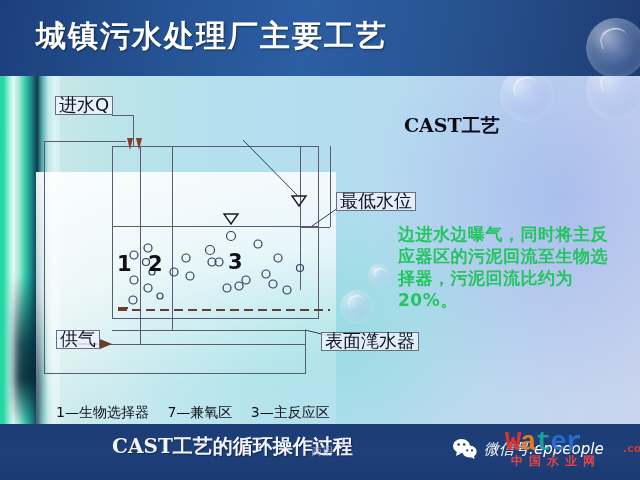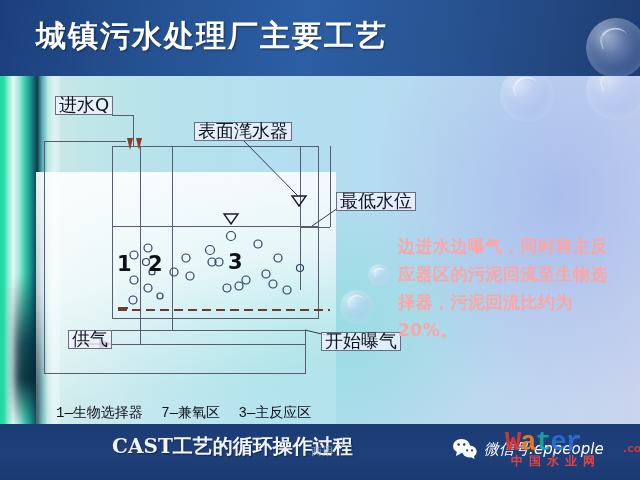--- a/index.html
+++ b/index.html
@@ -86,34 +86,34 @@
   .zonenum{
     position:absolute;
     font-family:"DejaVu Sans","Liberation Sans",sans-serif;
     font-size:21px;font-weight:bold;color:#101018;
   }
   .legend{
     position:absolute;left:56px;top:404px;
     font-family:"DejaVu Sans","Liberation Sans",sans-serif;
     font-size:14px;color:#101018;white-space:nowrap;
   }
-  .legend span{margin-right:14px;font-family:Liberation Mono, monospace;}
+  .legend span{margin-right:14px;}
 
   
   .cast-head{
     position:absolute;left:404px;top:113px;
     font-family:"DejaVu Serif","Liberation Serif",serif;
     font-size:19px;font-weight:bold;color:#0b0b18;
     white-space:nowrap;
   }
   .cast-para{
-    position:absolute;left:398px;top:232px;width:226px;
-    font-family:"DejaVu Sans","Liberation Sans",sans-serif;
-    font-size:17px;font-weight:bold;color:#fca5a5;
-    line-height:28px;letter-spacing:.5px;
+    position:absolute;left:398px;top:223px;width:226px;
+    font-family:"DejaVu Sans","Liberation Sans",sans-serif;
+    font-size:17px;font-weight:bold;color:#22c55e;
+    line-height:22px;letter-spacing:.5px;
   }
 
   
   .footer{
     position:absolute;left:0;top:424px;width:640px;height:56px;
     background:linear-gradient(180deg,#1b3c75 0%,#1e3f79 55%,#1b3a72 100%);
     overflow:hidden;
   }
   .footer-caption{
     position:absolute;left:112px;top:9px;
@@ -262,39 +262,39 @@
       <circle cx="273" cy="284" r="4"></circle>
         <circle cx="278" cy="258" r="4"></circle>
       <circle cx="287" cy="290" r="4"></circle>
         <circle cx="300" cy="268" r="3.5"></circle>
       <circle cx="160" cy="296" r="3"></circle>
     </g>
   </svg>
 
   <div class="lbl" style="left:55px;top:96px;">进水Q</div>
 
-  <div class="lbl" style="left:194px;top:122px;">表面滗水器</div>
 
   <div class="lbl" style="left:336px;top:192px;">最低水位</div>
 
-  <div class="lbl" style="left:68px;top:330px;">供气</div>
-
-  <div class="lbl" style="left:321px;top:332px;">开始曝气</div>
+  <div class="lbl" style="left:56px;top:330px;">供气</div>
+
+  <div class="lbl" style="left:321px;top:332px;">表面滗水器</div>
 
 
   <div class="zonenum" style="left:117px;top:252px;">1</div>
   <div class="zonenum" style="left:148px;top:252px;">2</div>
   <div class="zonenum" style="left:228px;top:250px;">3</div>
 
   <div class="legend">
     <span>1—生物选择器</span>
     <span>7—兼氧区</span>
     <span>3—主反应区</span>
   </div>
 
+  <div class="cast-head">CAST工艺</div>
   <div class="cast-para">边进水边曝气，同时将主反应器区的污泥回流至生物选择器，污泥回流比约为20%。</div>
 
   <div class="footer">
     <div class="footer-caption">CAST工艺的循环操作过程</div>
     <div class="footer-ghost">商用</div>
 
     <div class="wechat-wrap">
       <svg width="26" height="22" viewBox="0 0 26 22">
         <ellipse cx="9.5" cy="8" rx="8.5" ry="7" fill="#ffffff"></ellipse>
         <polygon points="5,13 9,15.5 4,18" fill="#ffffff"></polygon>

